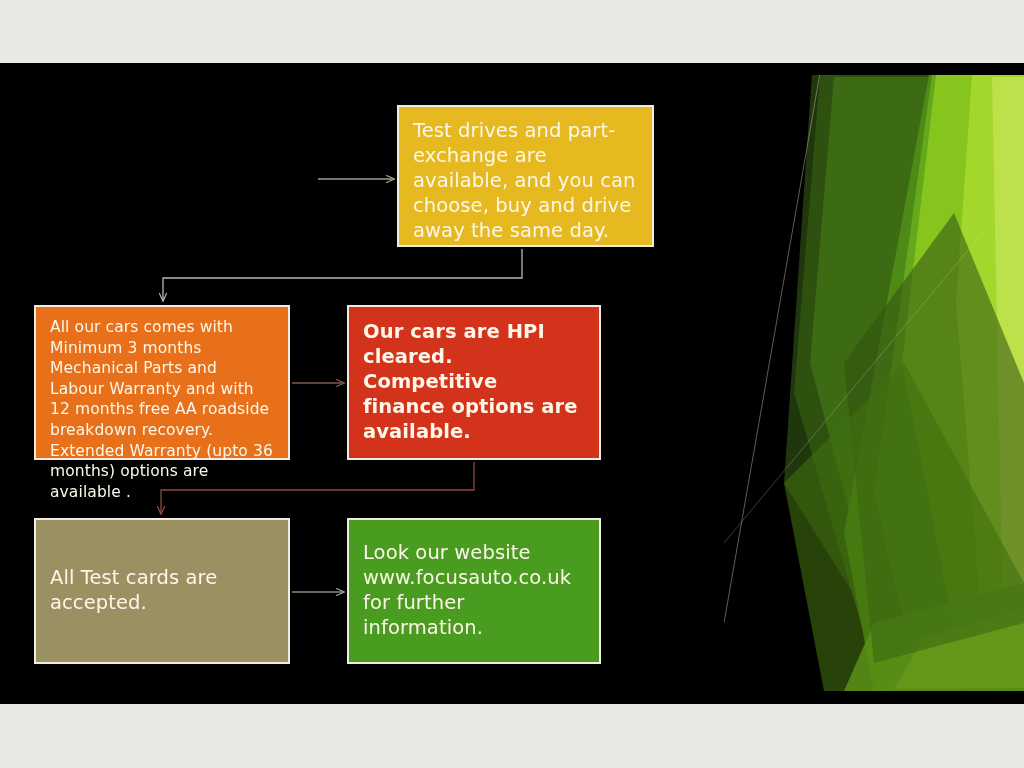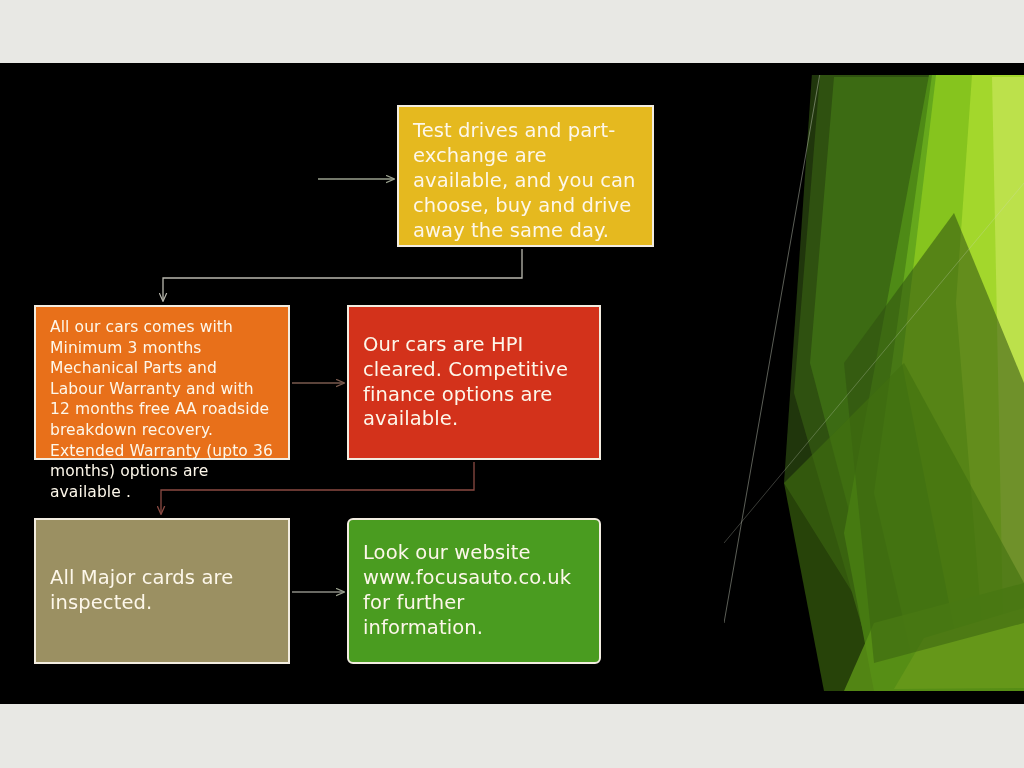--- a/index.html
+++ b/index.html
@@ -89,33 +89,33 @@
     font-size: 15.5px;
     align-items: flex-start;
     padding-top: 10px;
     line-height: 1.33;
   }
   .box-red {
     left: 347px; top: 242px;
     width: 254px; height: 155px;
     background: #d3321b;
     font-size: 19.5px;
+    font-weight: bold;
   }
   .box-tan {
     left: 34px; top: 455px;
     width: 256px; height: 146px;
     background: #9b9062;
     font-size: 19.5px;
   }
   .box-green-2 {
     left: 347px; top: 455px;
     width: 254px; height: 146px;
     background: #4a9c20;
     font-size: 19.5px;
-    border-radius: 6px;
   }
 
   
   #connectors {
     position: absolute;
     left: 0; top: 0;
     width: 1024px; height: 641px;
     pointer-events: none;
   }
 </style>
@@ -180,18 +180,18 @@
       <line x1="292" y1="529" x2="344" y2="529" stroke="#8d8d85" stroke-width="1.3" marker-end="url(#ah-grey)"></line>
     </svg>
 
 
     <div class="fc-box box-yellow">Test drives and part-exchange are available, and you can choose, buy and drive away the same day.</div>
 
     <div class="fc-box box-orange">All our cars comes with Minimum 3 months Mechanical Parts and Labour Warranty and with 12 months free AA roadside breakdown recovery. Extended Warranty (upto 36 months) options are available .</div>
 
     <div class="fc-box box-red">Our cars are HPI cleared. Competitive finance options are available.</div>
 
-    <div class="fc-box box-tan">All Major cards are inspected.</div>
+    <div class="fc-box box-tan">All Test cards are accepted.</div>
 
     <div class="fc-box box-green-2">Look our website www.focusauto.co.uk for further information.</div>
 
   </div>
 </div>
 
 </body></html>

